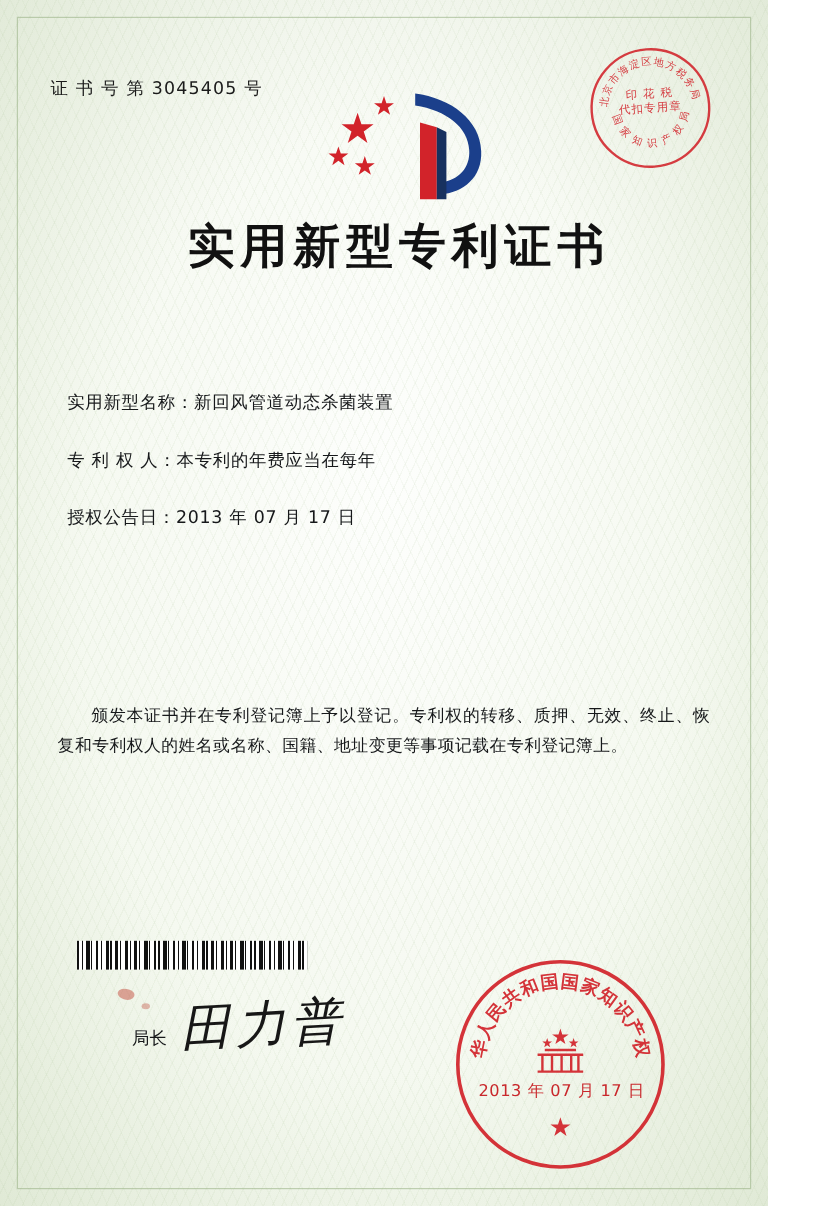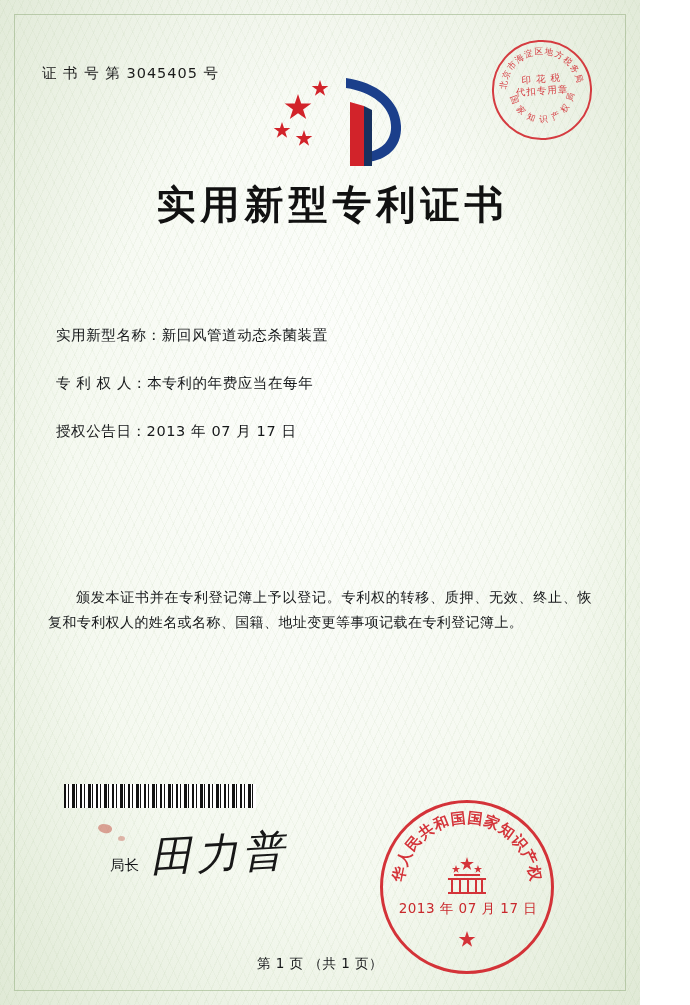--- a/index.html
+++ b/index.html
@@ -345,14 +345,13 @@
         <g fill="#d2232a">
           <polygon points="27,4 28.6,9 33.9,9 29.6,12 31.2,17 27,14 22.8,17 24.4,12 20.1,9 25.4,9"></polygon>
           <polygon points="16,12 17,15 20.1,15 17.6,16.8 18.5,19.8 16,18 13.5,19.8 14.4,16.8 11.9,15 15,15"></polygon>
           <polygon points="38,12 39,15 42.1,15 39.6,16.8 40.5,19.8 38,18 35.5,19.8 36.4,16.8 33.9,15 37,15"></polygon>
         </g>
       </svg>
     </div>
   </div>
   <div class="seal-date">2013 年 07 月 17 日</div>
 
-  <div class="page-footer">第 1 页 （共 1 页）</div>
 </div>
 
 </body></html>

